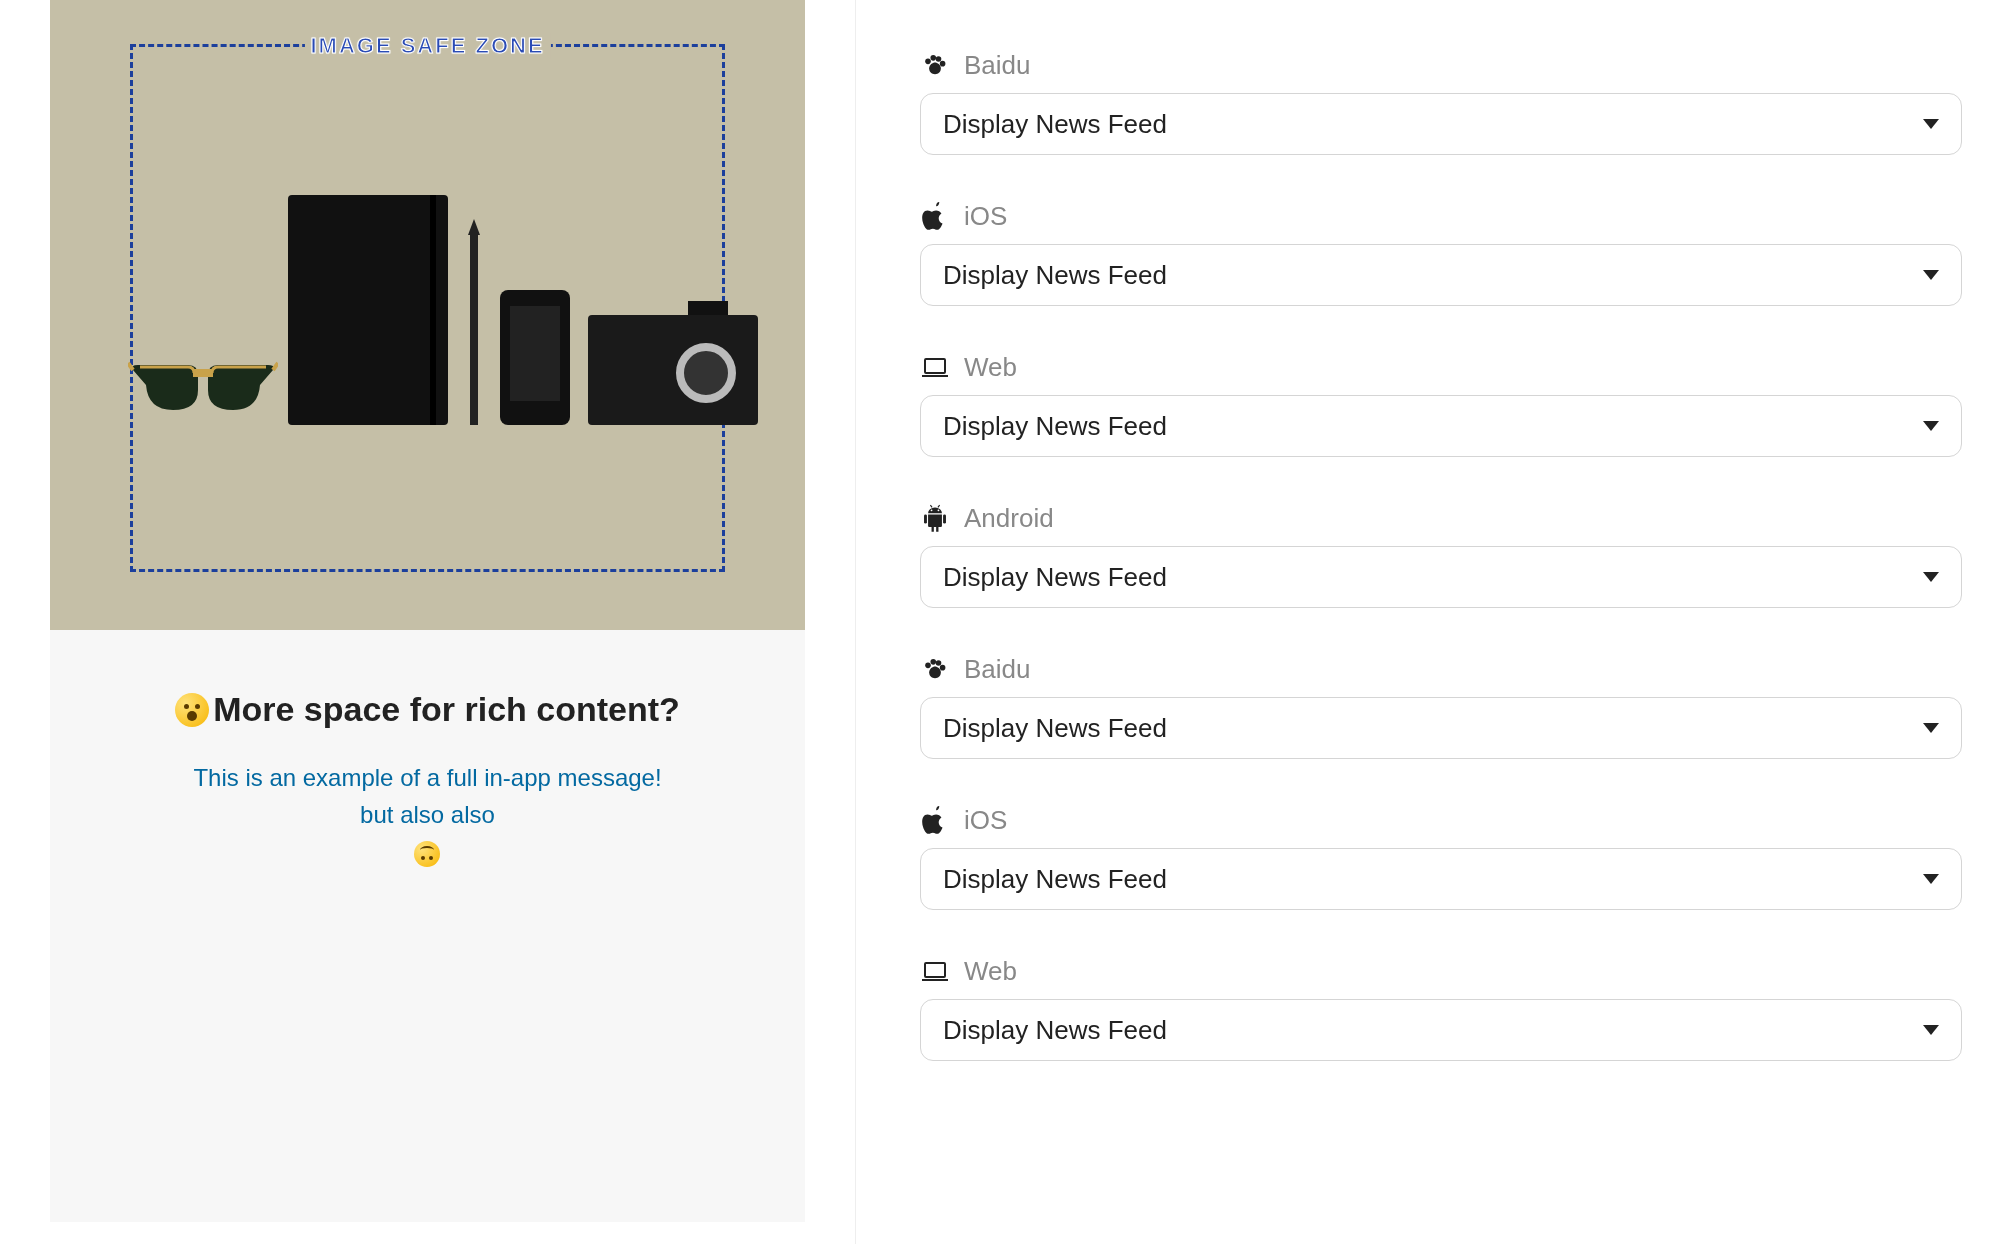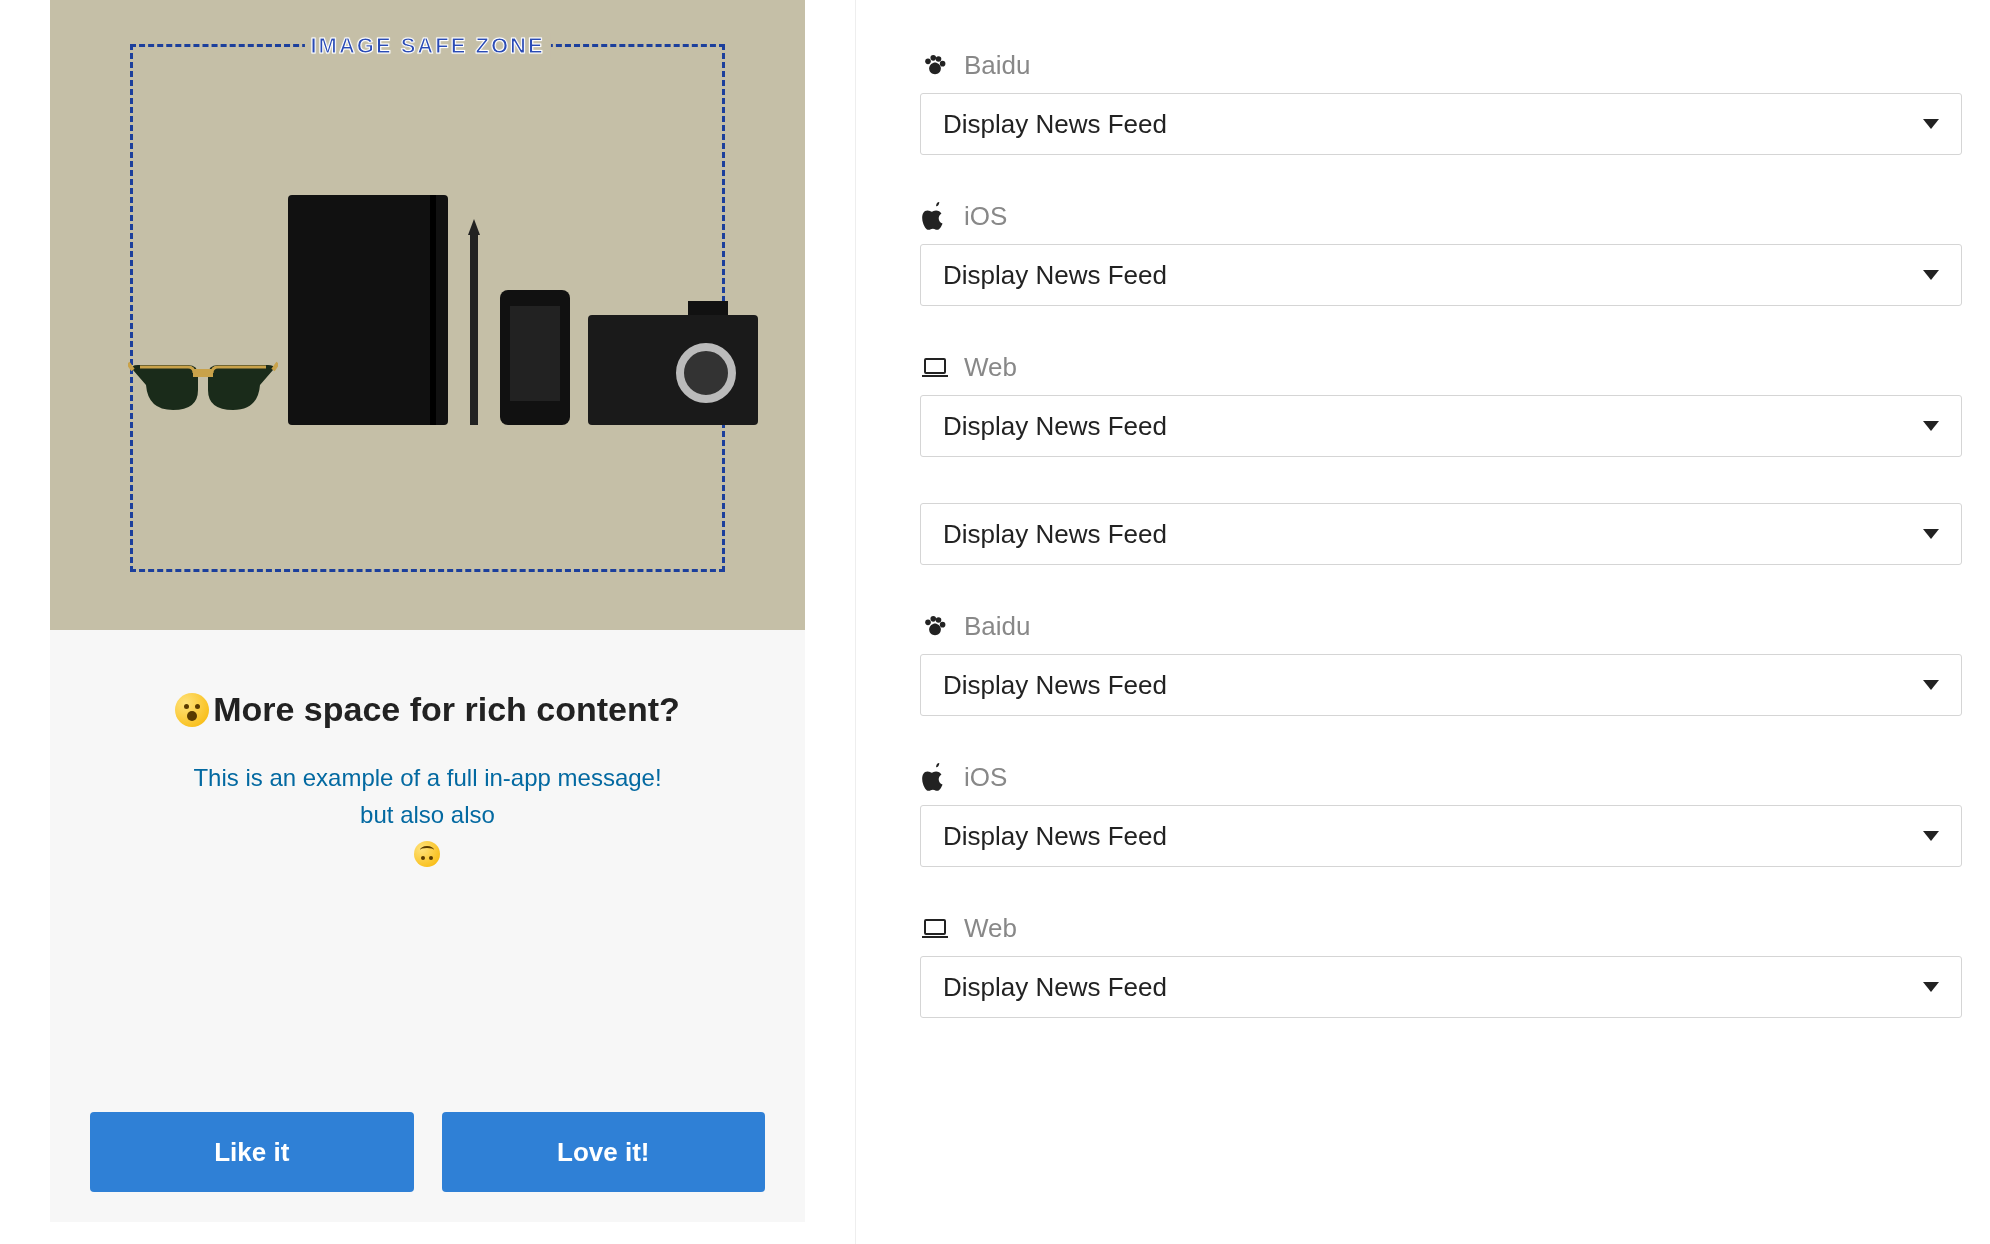--- a/index.html
+++ b/index.html
@@ -117,21 +117,21 @@
   flex:1;
   padding: 50px 28px 30px 64px;
   overflow:auto;
 }
 .field-block{margin-bottom:46px;}
 .field-label{display:flex;align-items:center;gap:14px;font-size:26px;color:#888;margin-bottom:12px;}
 .field-label .ic{width:30px;height:30px;display:flex;align-items:center;justify-content:center;color:#222;}
 .select{
   width:100%;
   border:1px solid #d5d5d5;
-  border-radius:3px;
+  border-radius:13px;
   height:62px;
   display:flex;align-items:center;justify-content:space-between;
   padding:0 22px;
   font-size:26px;color:#222;cursor:pointer;background:#fff;
 }
 .select .caret{width:0;height:0;border-left:8px solid transparent;border-right:8px solid transparent;border-top:10px solid #222;}
 .section-heading{font-size:28px;color:#222;margin:20px 0 46px 0;}
 
 
 svg{display:block;}
@@ -170,24 +170,20 @@
         <span class="emoji-face">
             <span class="mouth"></span>
           </span>
         <span>More space for rich content?</span>
       </div>
       <div class="body-text">
         <div>This is an example of a full in-app message!</div>
         <div>but also also</div>
         <div><span class="emoji-upside"><span class="smile"></span></span></div>
       </div>
-      <div class="button-row">
-        <button class="btn">Like it</button>
-        <button class="btn">Love it!</button>
-      </div>
     </div>
   </div>
 </div>
 
 <div class="form-panel">
 
   <div class="field-block">
     <div class="field-label">
       <span class="ic">
         <svg width="28" height="28" viewBox="0 0 24 24" fill="#222">
@@ -232,20 +228,34 @@
       <span>Web</span>
     </div>
     <div class="select">
       <span>Display News Feed</span>
       <span class="caret"></span>
     </div>
   </div>
 
 
   <div class="field-block">
+    <div class="field-label">
+      <span class="ic">
+        <svg width="28" height="30" viewBox="0 0 24 26" fill="#222">
+            <path d="M6 9h12v10a1 1 0 01-1 1h-2v4h-2v-4h-2v4h-2v-4H7a1 1 0 01-1-1V9z"></path>
+            <path d="M6 8c0-3 3-5 6-5s6 2 6 5H6z"></path>
+            <circle cx="9" cy="5.5" r="0.8" fill="#fff"></circle>
+            <circle cx="15" cy="5.5" r="0.8" fill="#fff"></circle>
+            <rect x="2.5" y="9" width="2.5" height="8" rx="1.2"></rect>
+            <rect x="19" y="9" width="2.5" height="8" rx="1.2"></rect>
+            <path d="M8 1l1.5 2M16 1l-1.5 2" stroke="#222" stroke-width="1"></path>
+          </svg>
+      </span>
+      <span>Android</span>
+    </div>
     <div class="select">
       <span>Display News Feed</span>
       <span class="caret"></span>
     </div>
   </div>
 
   <div class="field-block">
     <div class="field-label">
       <span class="ic">
         <svg width="28" height="28" viewBox="0 0 24 24" fill="#222">

